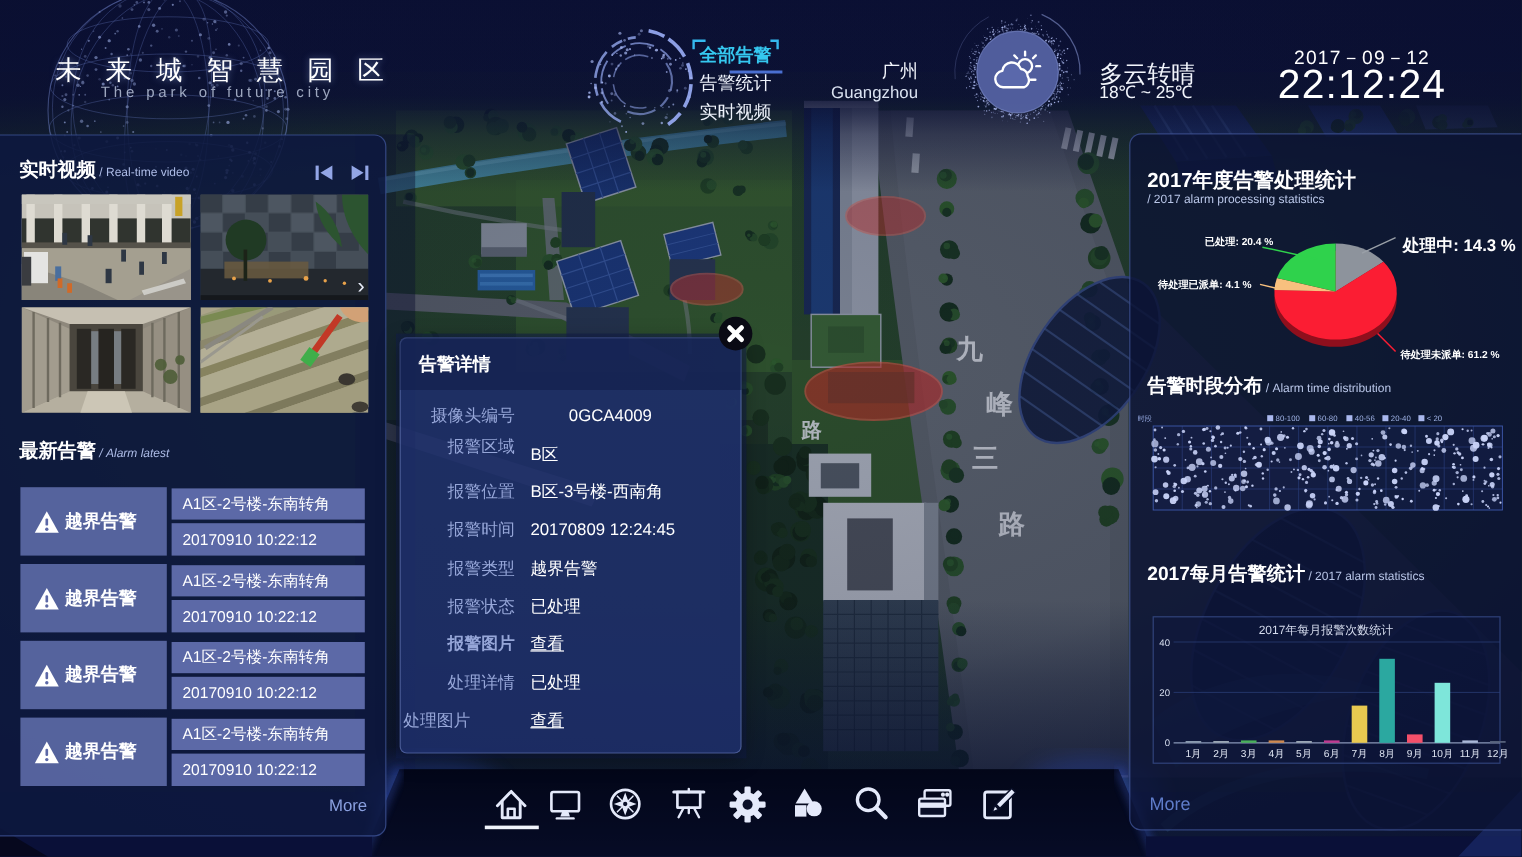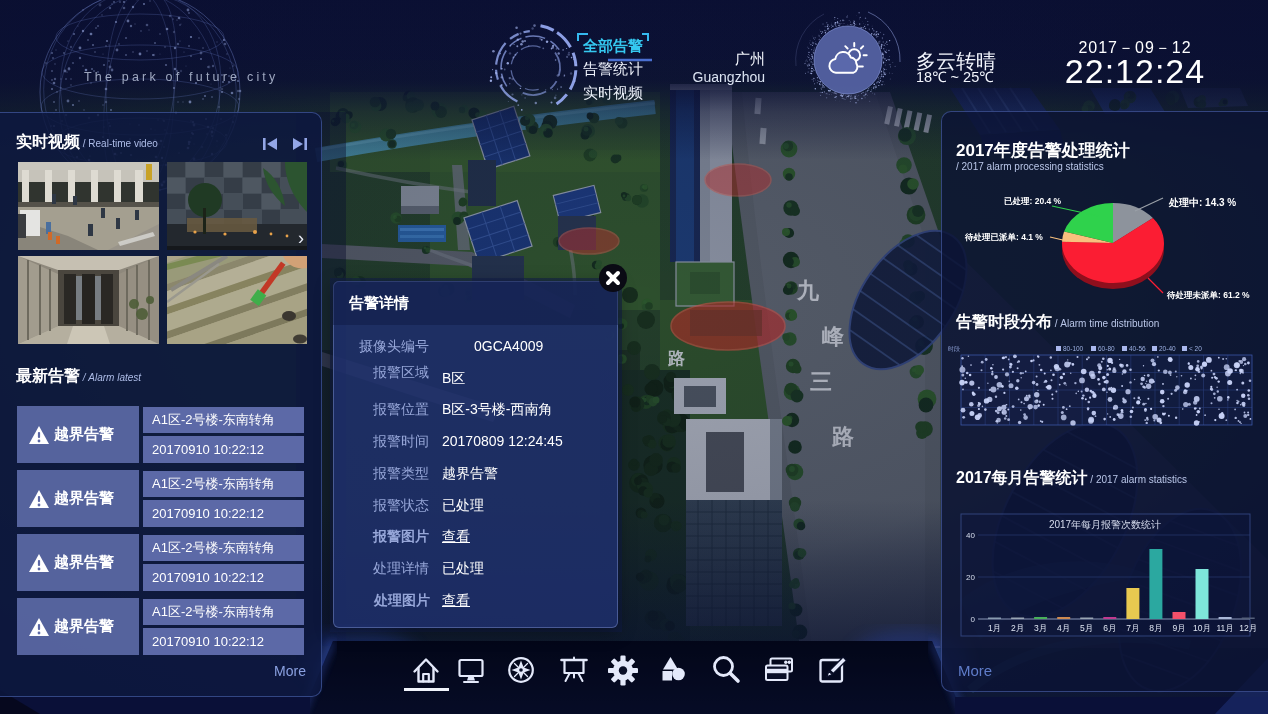--- a/index.html
+++ b/index.html
@@ -1361,20 +1361,21 @@
   <path d="M333,641 L932,641 L963,714 L302,714 Z" fill="#030718" opacity="0.55"></path>
   <path d="M333,641 L302,714" stroke="#3f62d8" stroke-width="3" opacity="0.8" filter="url(#blur4)"></path>
   <path d="M932,641 L963,714" stroke="#3f62d8" stroke-width="3" opacity="0.8" filter="url(#blur4)"></path>
 
   <rect x="0" y="697" width="310" height="17" fill="#0a1038"></rect>
   <rect x="955" y="697" width="313" height="17" fill="#0a1038"></rect>
   <path d="M1215,714 L1268,658 L1268,714 Z" fill="#1c2d6e" opacity="0.65"></path>
   <path d="M0,714 L0,690 L40,714 Z" fill="#05081c" opacity="0.9"></path>
 </svg>
 
+<div class="abs" style="left:46px;top:44px;width:340px;color:#fff;font-size:22px;letter-spacing:20px;white-space:nowrap;text-shadow:0 0 6px rgba(160,190,255,0.5);">未来城智慧园区</div>
 
 <div class="abs" style="left:84px;top:70px;color:rgba(205,216,238,0.75);font-size:12.5px;letter-spacing:3.2px;white-space:nowrap;">The park of future city</div>
 
 <div class="abs" style="left:578px;top:37px;width:70px;text-align:center;color:#35c8f0;font-size:15px;font-weight:bold;white-space:nowrap;">全部告警</div>
 <svg class="abs" style="left:570px;top:31px" width="86" height="32" viewBox="0 0 86 32">
   <g stroke="#35b9ef" stroke-width="2" fill="none">
     <path d="M8,10 L8,3 L18,3"></path>
     <path d="M72,3 L78,3 L78,10"></path>
   </g>
   <line x1="38" y1="29" x2="82" y2="29" stroke="#4a6fd0" stroke-width="2.5"></line>
@@ -1612,21 +1613,21 @@
 <div class="abs" style="left:333px;top:433.09999999999997px;width:96px;text-align:right;color:#96a6d8;font-size:14px;padding-left:24px;">报警时间</div>
 <div class="abs" style="left:442px;top:433.09999999999997px;color:#fff;font-size:14px;">20170809 12:24:45</div>
 <div class="abs" style="left:333px;top:464.79999999999995px;width:96px;text-align:right;color:#96a6d8;font-size:14px;">报警类型</div>
 <div class="abs" style="left:442px;top:464.79999999999995px;color:#fff;font-size:14px;">越界告警</div>
 <div class="abs" style="left:333px;top:496.49999999999994px;width:96px;text-align:right;color:#96a6d8;font-size:14px;">报警状态</div>
 <div class="abs" style="left:442px;top:496.49999999999994px;color:#fff;font-size:14px;">已处理</div>
 <div class="abs" style="left:333px;top:528.1999999999999px;width:96px;text-align:right;color:#96a6d8;font-size:14px;font-weight:bold;">报警图片</div>
 <div class="abs" style="left:442px;top:528.1999999999999px;color:#fff;font-size:14px;text-decoration:underline;">查看</div>
 <div class="abs" style="left:333px;top:559.9px;width:96px;text-align:right;color:#96a6d8;font-size:14px;">处理详情</div>
 <div class="abs" style="left:442px;top:559.9px;color:#fff;font-size:14px;">已处理</div>
-<div class="abs" style="left:334px;top:591.6px;width:96px;text-align:right;color:#96a6d8;font-size:14px;font-weight:bold;">处理图片</div>
+<div class="abs" style="left:316px;top:591.6px;width:96px;text-align:center;color:#96a6d8;font-size:14px;">处理图片</div>
 <div class="abs" style="left:442px;top:591.6px;color:#fff;font-size:14px;text-decoration:underline;">查看</div>
 
 <div class="panel" style="left:941px;top:111px;width:344px;height:581px;background:rgba(11,19,52,0.8);"></div>
 
 <div class="abs" style="left:956px;top:139px;color:#fff;font-size:17px;font-weight:bold;">2017年度告警处理统计</div>
 <div class="abs" style="left:956px;top:161px;color:#b9c6e8;font-size:10px;">/ 2017 alarm processing statistics</div>
 
 <svg class="abs" style="left:980px;top:175px" width="240" height="140" viewBox="0 0 240 140">
       <ellipse cx="133" cy="74" rx="51" ry="40" fill="#8f0f1d"></ellipse>
       <path d="M133,68 L133.0,28.0 A51,40 0 0 1 172.9,43.1 Z" fill="#8d939c"></path>
@@ -1636,21 +1637,21 @@
     </svg>
 
 <svg class="abs" style="left:941px;top:175px" width="327" height="140" viewBox="0 0 327 140">
   <path d="M111,31 L157,41" fill="none" stroke="#2fd24c" stroke-width="1.2"></path>
   <path d="M194,36 L222,23" fill="none" stroke="#9aa0a8" stroke-width="1.2"></path>
   <path d="M109,62 L126,66" fill="none" stroke="#f8c07e" stroke-width="1.2"></path>
   <path d="M207,103 L222,118" fill="none" stroke="#fb1d33" stroke-width="1.2"></path>
 </svg>
 
 <div class="abs" style="left:1004px;top:196px;color:#fff;font-size:8.5px;font-weight:bold;white-space:nowrap;">已处理: 20.4 %</div>
-<div class="abs" style="left:1169px;top:196px;color:#fff;font-size:10px;font-weight:bold;white-space:nowrap;">处理中: 14.3 %</div>
+<div class="abs" style="left:1169px;top:196px;color:#fff;font-size:14px;font-weight:bold;white-space:nowrap;">处理中: 14.3 %</div>
 <div class="abs" style="left:965px;top:232px;color:#fff;font-size:8.5px;font-weight:bold;white-space:nowrap;">待处理已派单: 4.1 %</div>
 <div class="abs" style="left:1167px;top:290px;color:#fff;font-size:8.5px;font-weight:bold;white-space:nowrap;">待处理未派单: 61.2 %</div>
 
 <div class="abs" style="left:956px;top:312px;color:#fff;font-size:16px;font-weight:bold;">告警时段分布<span style="font-size:10px;font-weight:normal;color:#b9c6e8;"> / Alarm time distribution</span></div>
 
 <svg class="abs" style="left:946px;top:343px" width="322" height="92" viewBox="0 0 322 92">
   <text x="2" y="8" font-size="6" fill="#8fa2d8">时段</text>
   <g font-size="6.5" fill="#9db0e2">
     <rect x="110" y="3" width="5" height="5" fill="#aab8ee"></rect>
         <text x="117" y="8">80-100</text>

